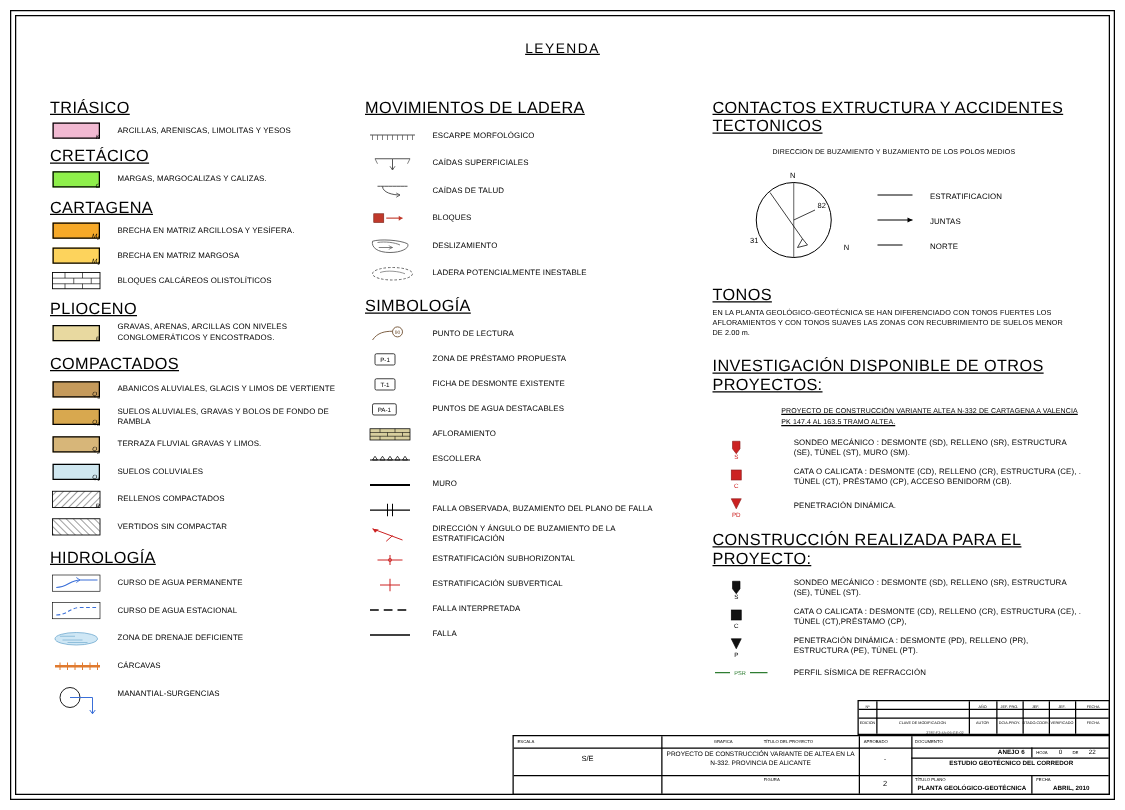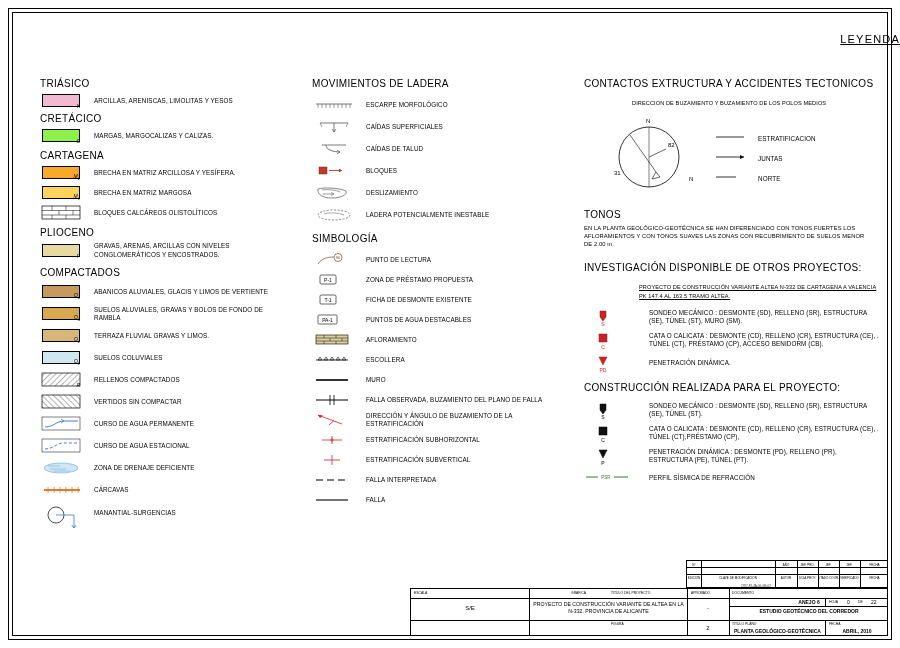--- a/index.html
+++ b/index.html
@@ -1,37 +1,37 @@
 <!DOCTYPE html>
 <html><head>
 <meta charset="utf-8">
 <style>
   html,body{margin:0;padding:0;background:#ffffff;}
   body{width:900px;height:648px;font-family:"Liberation Sans",sans-serif;color:#000;}
   #sheet{position:relative;width:900px;height:648px;box-sizing:border-box;}
   .border-outer{position:absolute;left:8px;top:8px;width:884px;height:632px;border:1px solid #000;box-sizing:border-box;}
   .border-inner{position:absolute;left:12px;top:12px;width:876px;height:624px;border:1px solid #000;box-sizing:border-box;}
 
-  #title{position:absolute;left:0;right:0;top:33px;text-align:right;font-size:11px;letter-spacing:1.2px;text-decoration:underline;}
+  #title{position:absolute;left:0;right:0;top:33px;text-align:center;font-size:11px;letter-spacing:1.2px;text-decoration:underline;}
 
   .col{position:absolute;}
-  .sec-title{font-size:10px;letter-spacing:.3px;margin-bottom:4px;}
+  .sec-title{font-size:13px;text-decoration:underline;letter-spacing:.3px;margin-bottom:4px;}
   .row{display:flex;align-items:center;margin:0 0 4px 0;}
   .sym{width:44px;min-width:44px;height:16px;margin-right:10px;position:relative;}
   .txt{font-size:6.3px;line-height:8px;letter-spacing:.1px;}
   .txt.two{line-height:8.5px;}
 
   
   .box{position:absolute;left:2px;top:1px;width:38px;height:13px;border:1px solid #000;box-sizing:border-box;}
   .lbl{position:absolute;right:4px;bottom:0px;font-size:5px;font-style:italic;}
 
   
   #colA{left:40px;top:78px;width:250px;}
-  #colB{left:312px;top:78px;width:250px;}
-  #colC{left:584px;top:78px;width:310px;}
+  #colB{left:292px;top:78px;width:250px;}
+  #colC{left:570px;top:78px;width:310px;}
 
   svg{display:block;overflow:visible;}
 
   
   #tb{position:absolute;left:410px;top:588px;width:478px;height:48px;border:1px solid #000;box-sizing:border-box;font-size:4.2px;}
   #tb2{position:absolute;left:686px;top:560px;width:202px;height:28px;border:1px solid #000;box-sizing:border-box;font-size:3.6px;}
   .vline{position:absolute;top:0;bottom:0;border-left:1px solid #000;}
   .hl{position:absolute;left:0;right:0;border-top:1px solid #000;}
   .tbtxt{position:absolute;font-size:4.2px;text-align:center;}
   .tiny{font-size:3.4px;}
@@ -158,20 +158,21 @@
             <pattern id="hatch135" width="4" height="4" patternTransform="rotate(-45)" patternUnits="userSpaceOnUse">
               <line x1="0" y1="0" x2="0" y2="4" stroke="#000" stroke-width="0.6"></line>
             </pattern>
           </defs>
           <rect x="2" y="1" width="38" height="13" fill="url(#hatch135)" stroke="#000" stroke-width="0.7"></rect>
         </svg>
       </div>
       <div class="txt">VERTIDOS SIN COMPACTAR</div>
     </div>
 
+    <div class="sec-title" style="margin-top:8px">HIDROLOGÍA</div>
     <div class="row" style="margin-top:6px">
       <div class="sym">
         <svg width="44" height="16">
           <rect x="2" y="1" width="38" height="13" fill="#fff" stroke="#000" stroke-width="0.5"></rect>
           <path d="M5 11 C14 11, 16 5, 24 5 L38 5" stroke="#3a6fd8" stroke-width="0.9" fill="none"></path>
           <path d="M24 5 l-3 -2 M24 5 l-3 2" stroke="#3a6fd8" stroke-width="0.7" fill="none"></path>
         </svg>
       </div>
       <div class="txt">CURSO DE AGUA PERMANENTE</div>
     </div>

